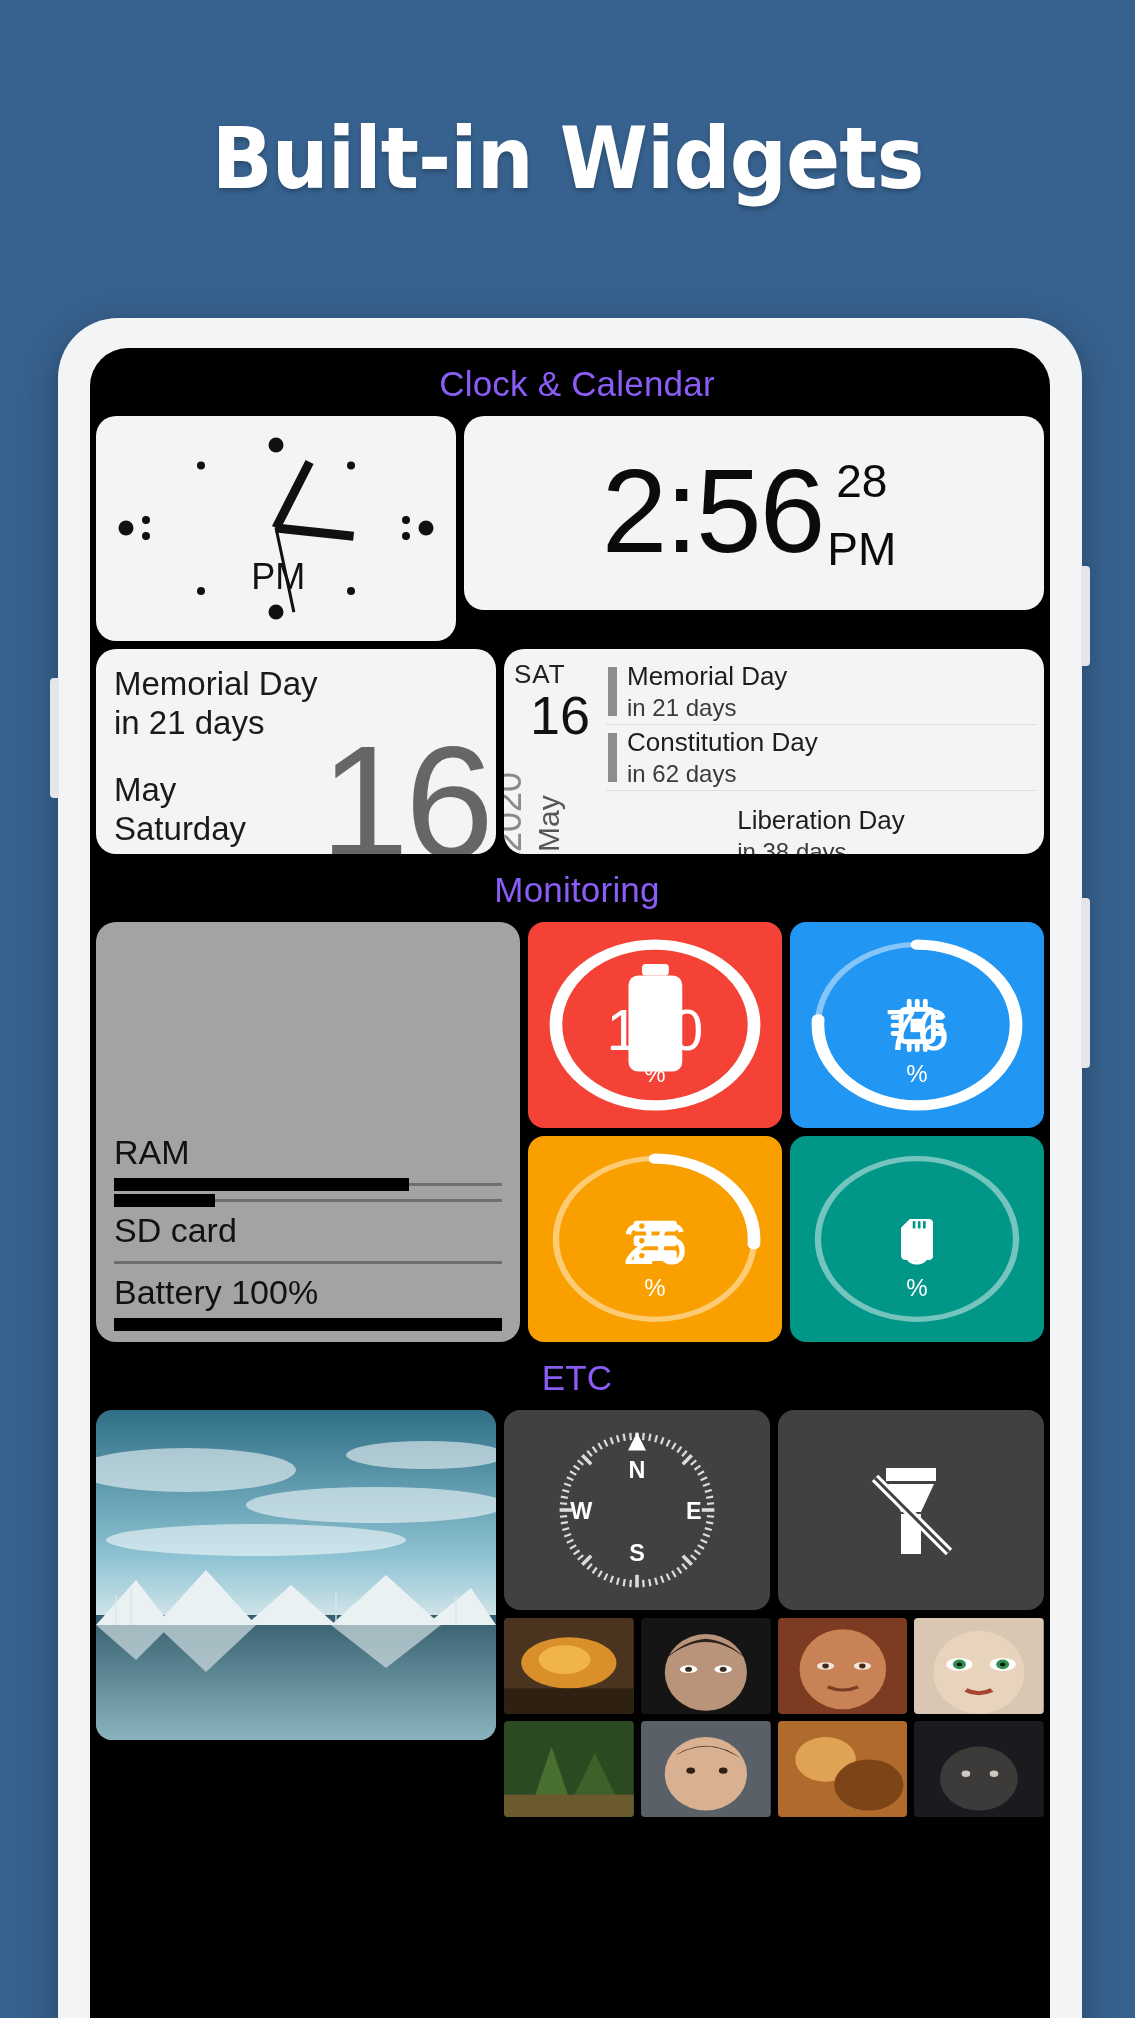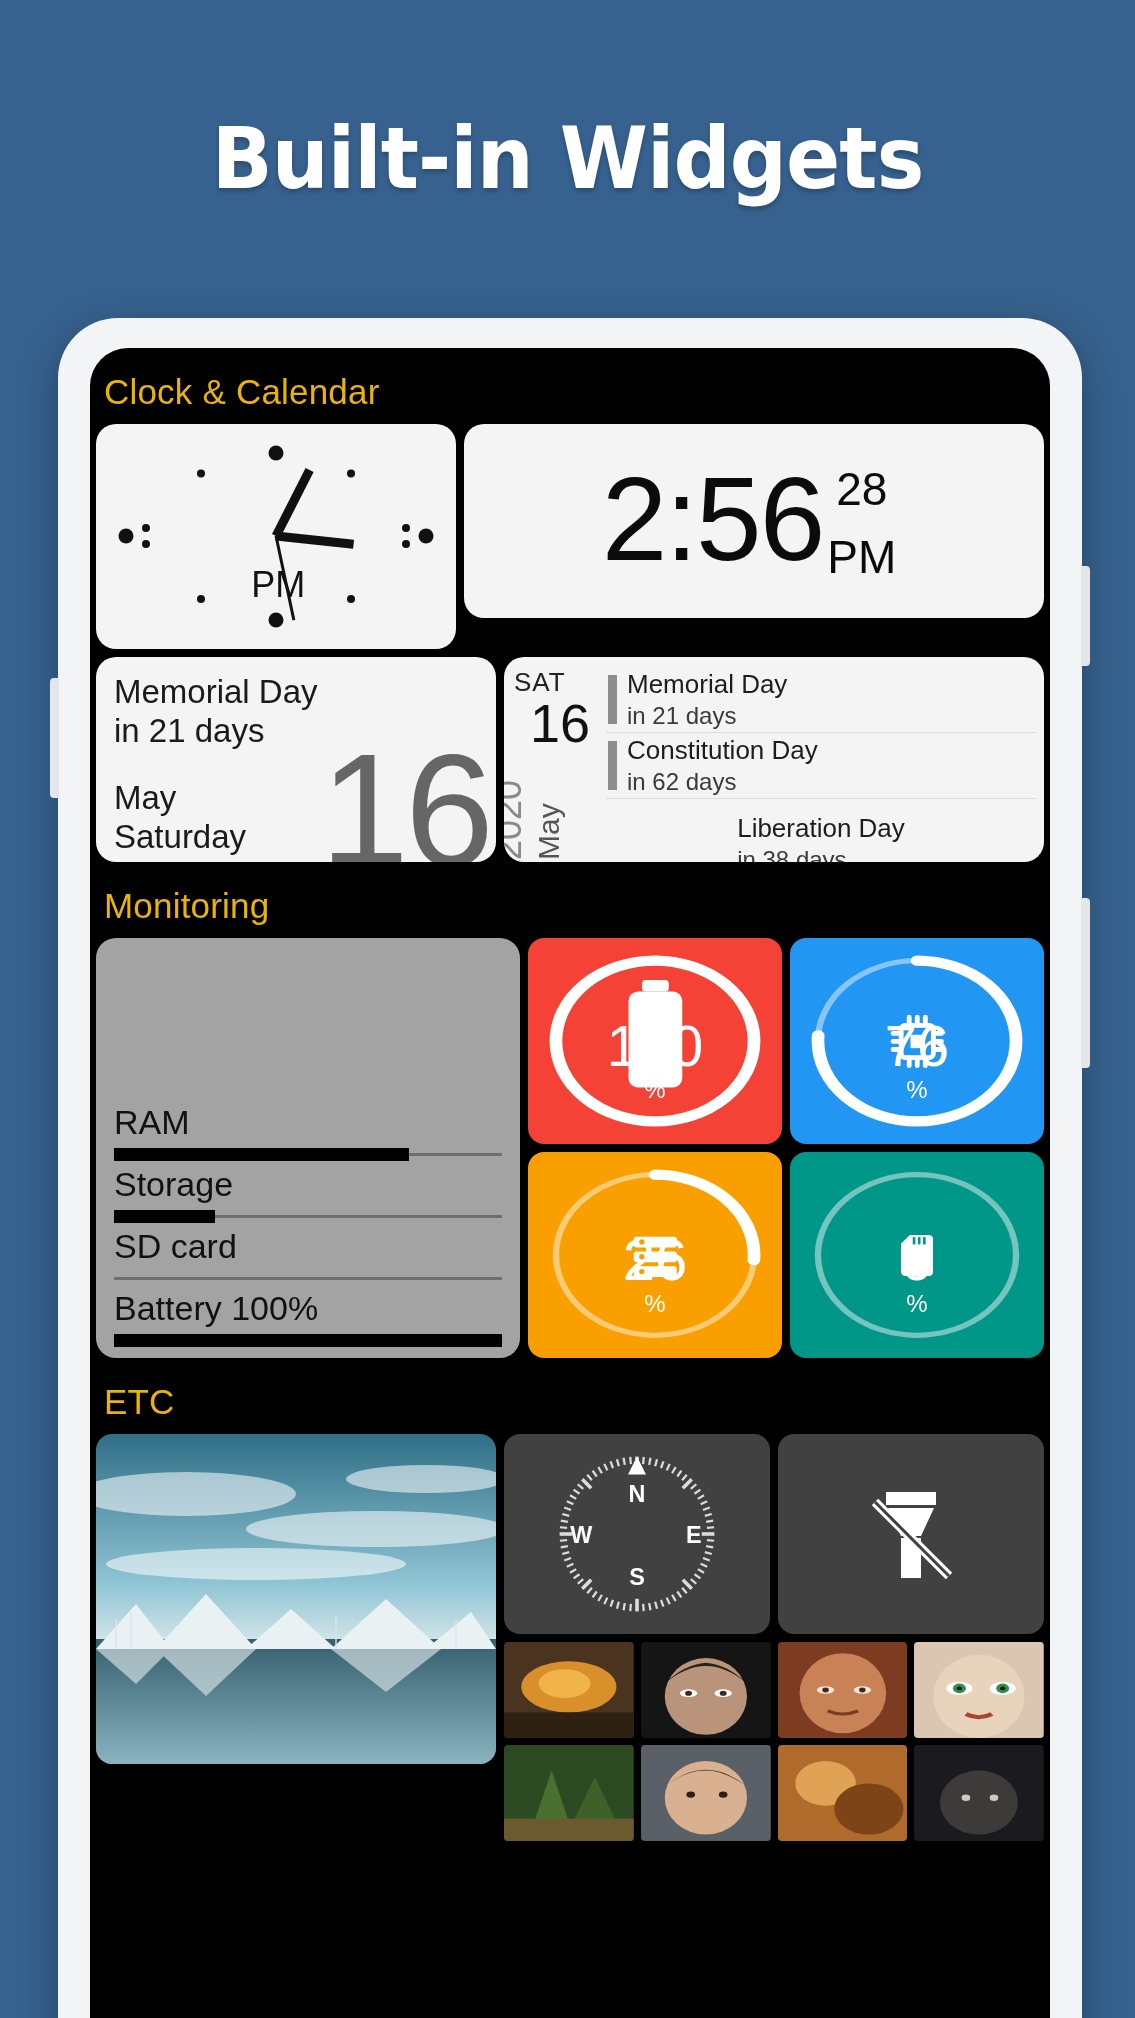--- a/index.html
+++ b/index.html
@@ -51,25 +51,26 @@
     position: absolute;
     left: 32px; top: 30px;
     width: 960px; height: 1730px;
     background: #000000;
     border-radius: 38px 38px 0 0;
     overflow: hidden;
   }
 
   
   .section-header {
-    color: #eab308;
+    color: #8b5cf6;
     font-size: 35px;
     font-weight: 400;
-    padding: 24px 0 12px 14px;
+    padding: 16px 0 12px 14px;
     letter-spacing: 0.2px;
+    text-align: center;
   }
 
   
   .row { display: flex; gap: 8px; padding: 0 6px; }
   .row + .row { margin-top: 8px; }
 
   .card {
     background: #f4f4f4;
     border-radius: 20px;
     position: relative;
@@ -307,21 +308,20 @@
 
     <div class="row">
       <div class="card mon-bars">
         <div class="mon-item">
           <div class="mon-label">RAM</div>
           <div class="mon-track">
             <div class="mon-fill" style="width: 76%;"></div>
           </div>
         </div>
         <div class="mon-item">
-          <div class="mon-label">Storage</div>
           <div class="mon-track">
             <div class="mon-fill" style="width: 26%;"></div>
           </div>
         </div>
         <div class="mon-item">
           <div class="mon-label">SD card</div>
           <div class="mon-track">
             <div class="mon-fill" style="width: 0%;"></div>
           </div>
         </div>

